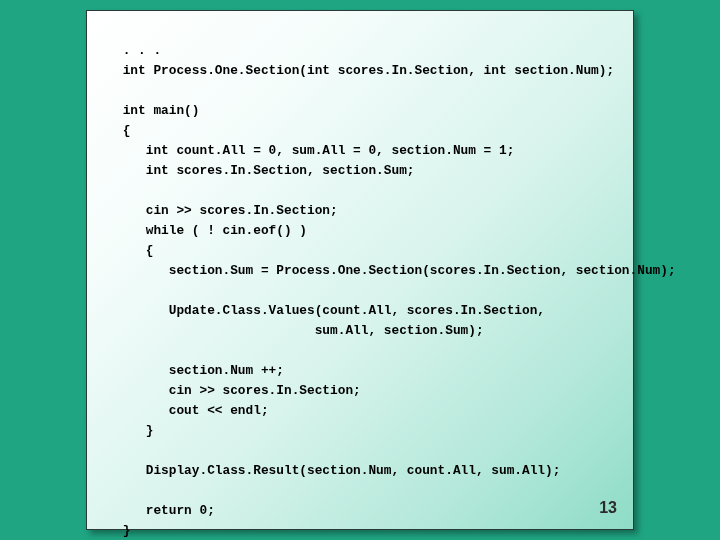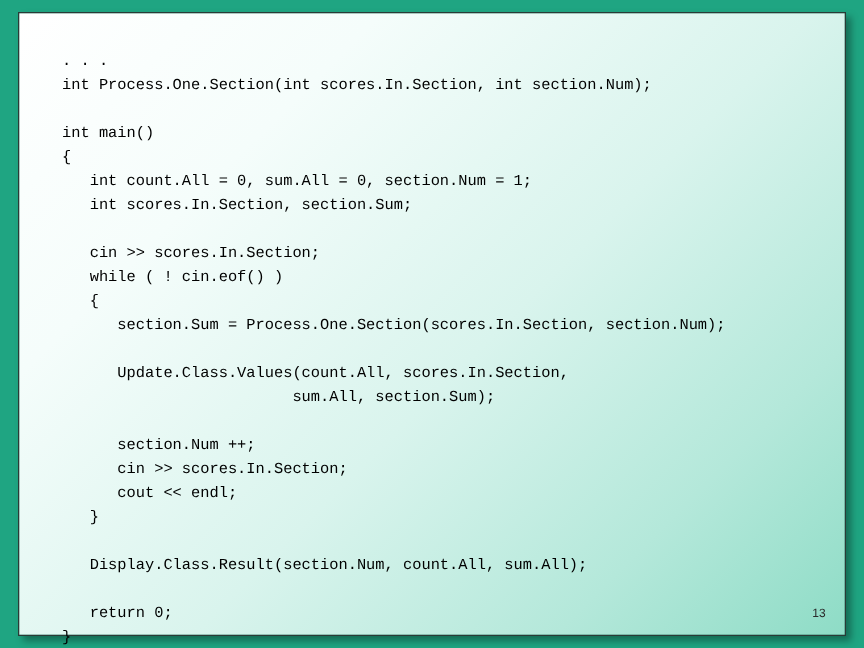--- a/index.html
+++ b/index.html
@@ -7,40 +7,41 @@
     width: 720px;
     height: 540px;
     background: #1fa582;
     display: flex;
     align-items: center;
     justify-content: center;
     font-family: "Courier New", Courier, monospace;
     overflow: hidden;
   }
   .slide {
-    width: 690px;
+    width: 548px;
     height: 520px;
     background: linear-gradient(135deg, #ffffff 0%, #f5fdfb 25%, #d9f4ed 55%, #b4e8da 80%, #8edcc6 100%);
     border: 1px solid #2a3a36;
     box-shadow: 4px 4px 6px rgba(0,0,0,0.35);
     position: relative;
     padding: 10px 18px 10px 28px;
+    font-weight: bold;
   }
   .code {
     font-size: 12.8px;
     line-height: 20px;
     color: #000;
     white-space: pre;
   }
   .page-num {
     position: absolute;
     right: 16px;
     bottom: 12px;
     font-family: Arial, sans-serif;
-    font-size: 10px;
+    font-size: 16px;
     color: #2b2b2b;
   }
 </style>
 </head>
 <body>
 
 <div class="slide">
   <div class="code">
 <span> . . .</span>
 <span> int Process.One.Section(int scores.In.Section, int section.Num);</span>

